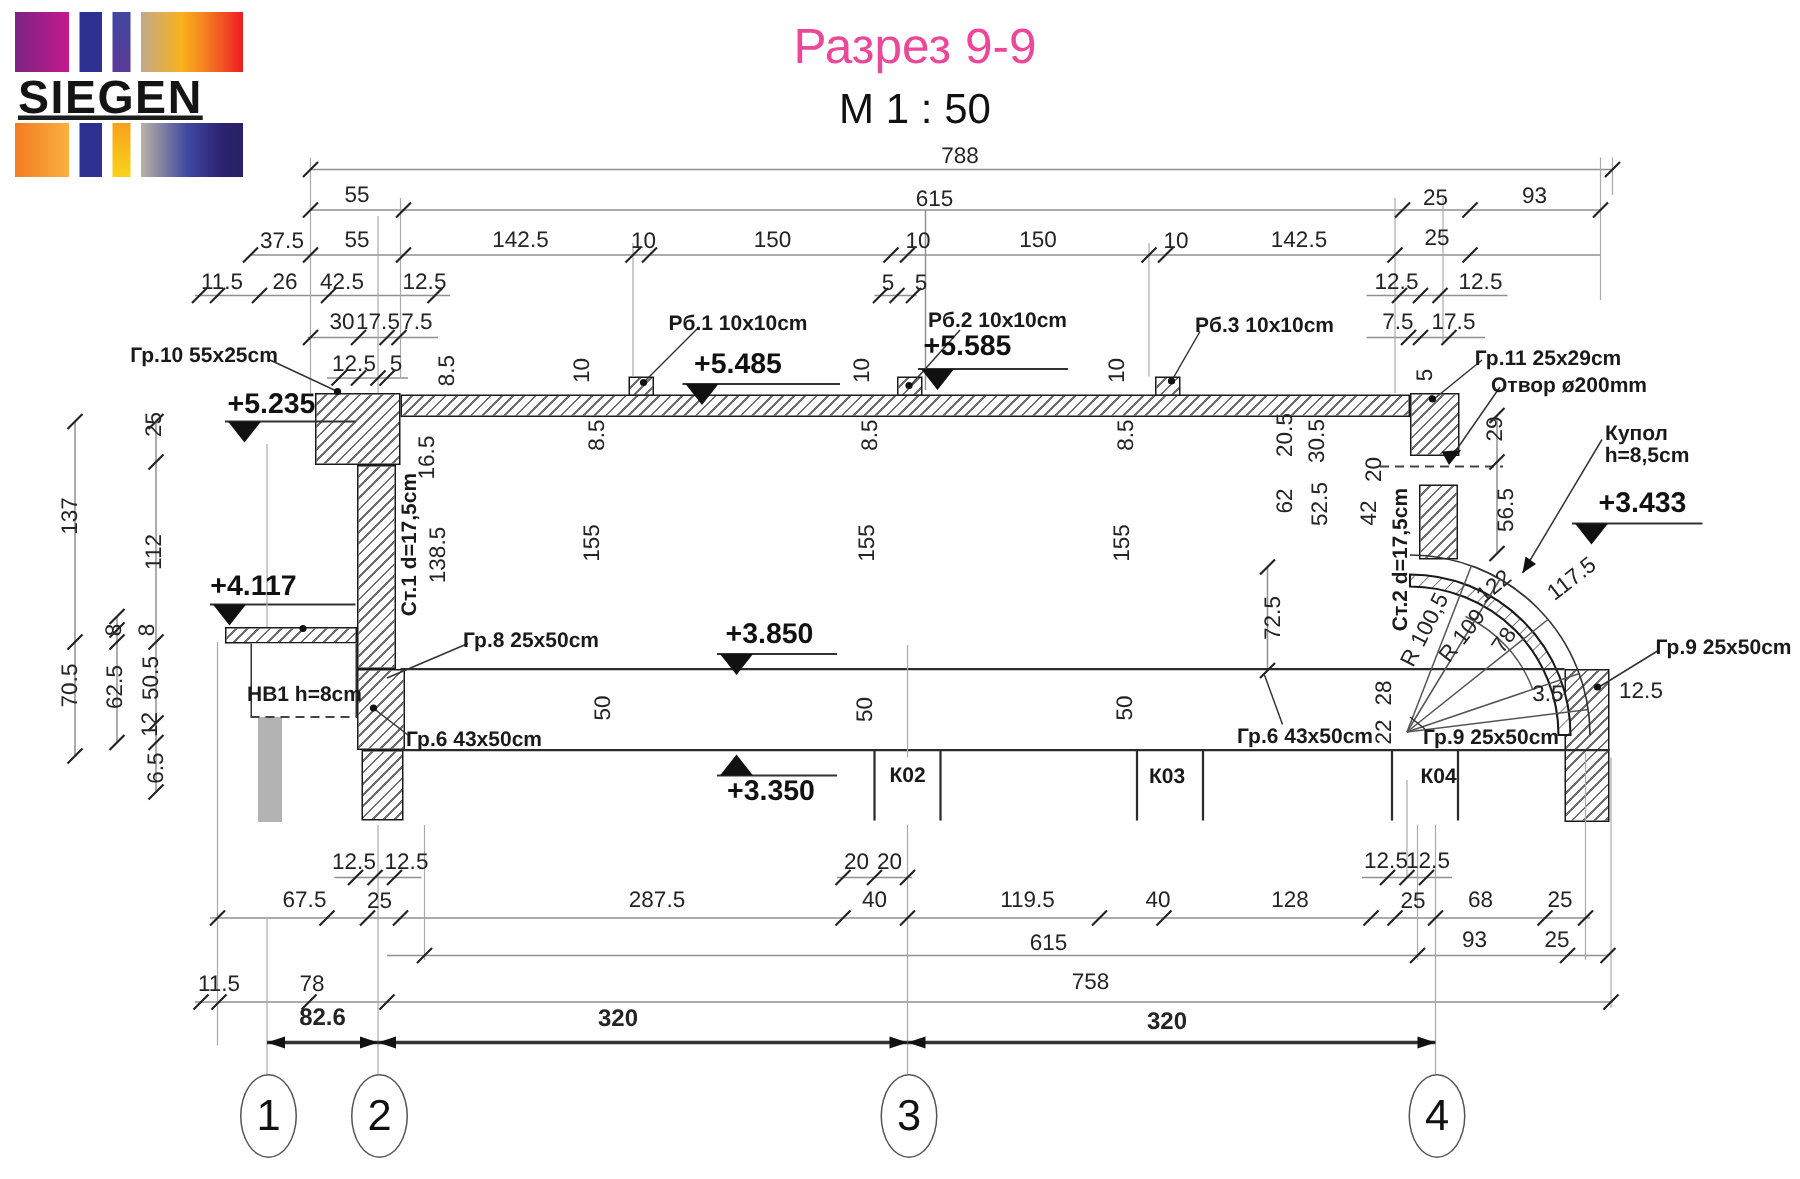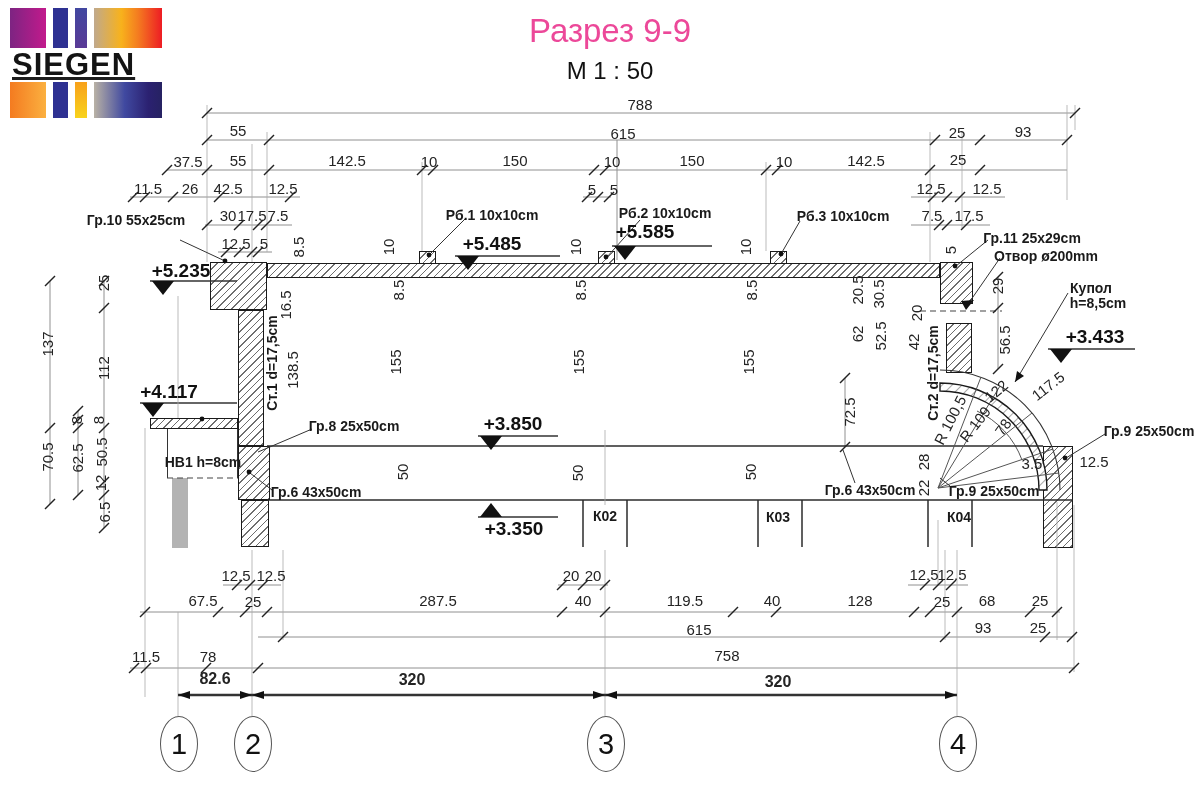--- a/index.html
+++ b/index.html
@@ -10,21 +10,21 @@
   .v{transform:translate(-50%,-50%) rotate(-90deg);}
   .lab{font-weight:700;font-size:14px;color:#1a1a1a;}
   .elev{font-weight:700;font-size:19px;color:#111;}
   .bold{font-weight:700;font-size:16px;}
   
   .hatch{position:absolute;box-sizing:border-box;border:1.5px solid #1a1a1a;
          background:repeating-linear-gradient(135deg,#ffffff 0 4px,#6e6e6e 4px 5.3px);}
   .plain{position:absolute;box-sizing:border-box;}
   
   #title{position:absolute;left:610px;top:12px;transform:translateX(-50%);font-size:33px;color:#ec4899;}
-  #scale{position:absolute;left:610px;top:57px;transform:translateX(-50%);font-size:24px;color:#111;}
+  #scale{position:absolute;left:610px;top:57px;transform:translateX(-50%);font-size:28px;color:#111;}
   
   #logo{position:absolute;left:10px;top:8px;width:152px;text-decoration:underline;}
   .lrow{display:flex;gap:7px;height:40px;}
   .lrow2{display:flex;gap:7px;height:36px;}
   .ltxt{font-weight:900;font-size:31px;letter-spacing:1px;line-height:0.93;color:#141414;margin:3px 0 2px 2px;}
   
   .bubble{position:absolute;width:36px;height:54px;border:1.4px solid #555;border-radius:50%;
           display:flex;align-items:center;justify-content:center;font-size:29px;color:#111;background:#fff;}
   svg{position:absolute;left:0;top:0;}
 </style>
@@ -369,21 +369,21 @@
   <span class="t" style="left:699px;top:629px">615</span>
   <span class="t" style="left:983px;top:627px">93</span>
   <span class="t" style="left:1038px;top:627px">25</span>
   <span class="t" style="left:146px;top:656px">11.5</span>
   <span class="t" style="left:208px;top:656px">78</span>
   <span class="t" style="left:727px;top:655px">758</span>
   <span class="t bold" style="left:215px;top:679px">82.6</span>
   <span class="t bold" style="left:412px;top:680px">320</span>
   <span class="t bold" style="left:778px;top:682px">320</span>
 
-  <span class="t lab" style="left:136px;top:220px">Гр.10 55x25cm</span>
+  <span class="t lab" style="left:136px;top:236px">Гр.10 55x25cm</span>
   <span class="t lab" style="left:492px;top:215px">Рб.1 10x10cm</span>
   <span class="t lab" style="left:665px;top:213px">Рб.2 10x10cm</span>
   <span class="t lab" style="left:843px;top:216px">Рб.3 10x10cm</span>
   <span class="t lab" style="left:1032px;top:238px">Гр.11 25x29cm</span>
   <span class="t lab" style="left:1046px;top:256px">Отвор ø200mm</span>
   <span class="t lab" style="left:1091px;top:288px">Купол</span>
   <span class="t lab" style="left:1098px;top:303px">h=8,5cm</span>
   <span class="t lab" style="left:1149px;top:431px">Гр.9 25x50cm</span>
   <span class="t lab" style="left:994px;top:491px">Гр.9 25x50cm</span>
   <span class="t lab" style="left:354px;top:426px">Гр.8 25x50cm</span>

